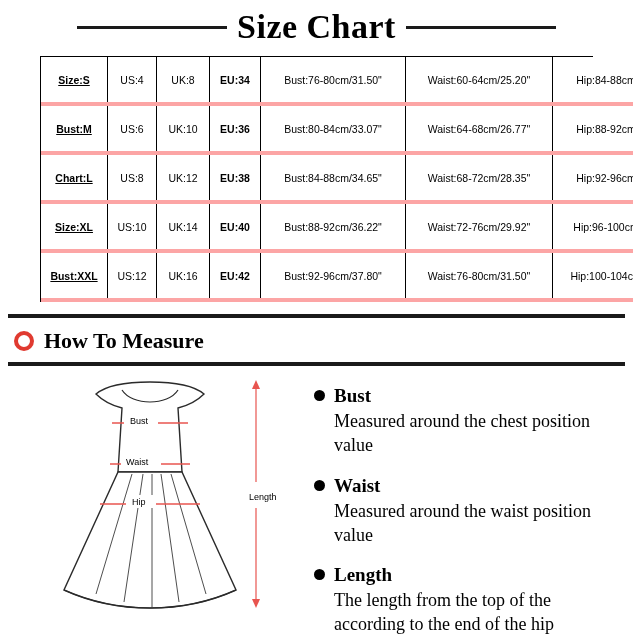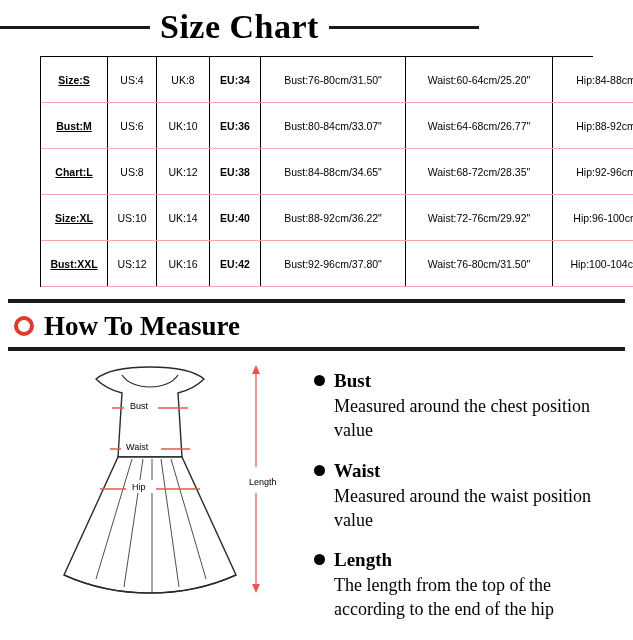--- a/index.html
+++ b/index.html
@@ -17,20 +17,21 @@
   .page {
     position: relative;
     width: 633px;
     height: 640px;
   }
 
   
   .title-row {
     display: flex;
     align-items: center;
+    justify-content: center;
     gap: 10px;
     margin-top: 6px;
     height: 42px;
   }
   .title-rule {
     height: 3px;
     background: #1a1a1a;
     width: 150px;
   }
   .title-text {
@@ -48,21 +49,21 @@
     border-top: 1px solid #000;
     border-left: 1px solid #000;
   }
   table.size-table {
     border-collapse: collapse;
     width: 100%;
     table-layout: fixed;
   }
   table.size-table td {
     border-right: 1px solid #000;
-    border-bottom: 1px solid #fca5a5;
+    border-bottom: 4px solid #fca5a5;
     height: 45px;
     font-family: "Liberation Sans", sans-serif;
     font-size: 10.5px;
     text-align: center;
     vertical-align: middle;
     padding: 0 2px;
     white-space: nowrap;
     overflow: hidden;
   }
   td.c-size {
@@ -100,21 +101,21 @@
     height: 34px;
   }
   .how-dot {
     width: 20px;
     height: 20px;
     border-radius: 50%;
     border: 4px solid #e03a30;
     box-sizing: border-box;
   }
   .how-text {
-    font-size: 27px;
+    font-size: 22px;
     font-weight: bold;
     font-family: "Liberation Serif", serif;
     line-height: 1;
   }
   .hr-thick2 {
     margin: 4px 8px 0 8px;
     height: 4px;
     background: #1a1a1a;
   }
 

